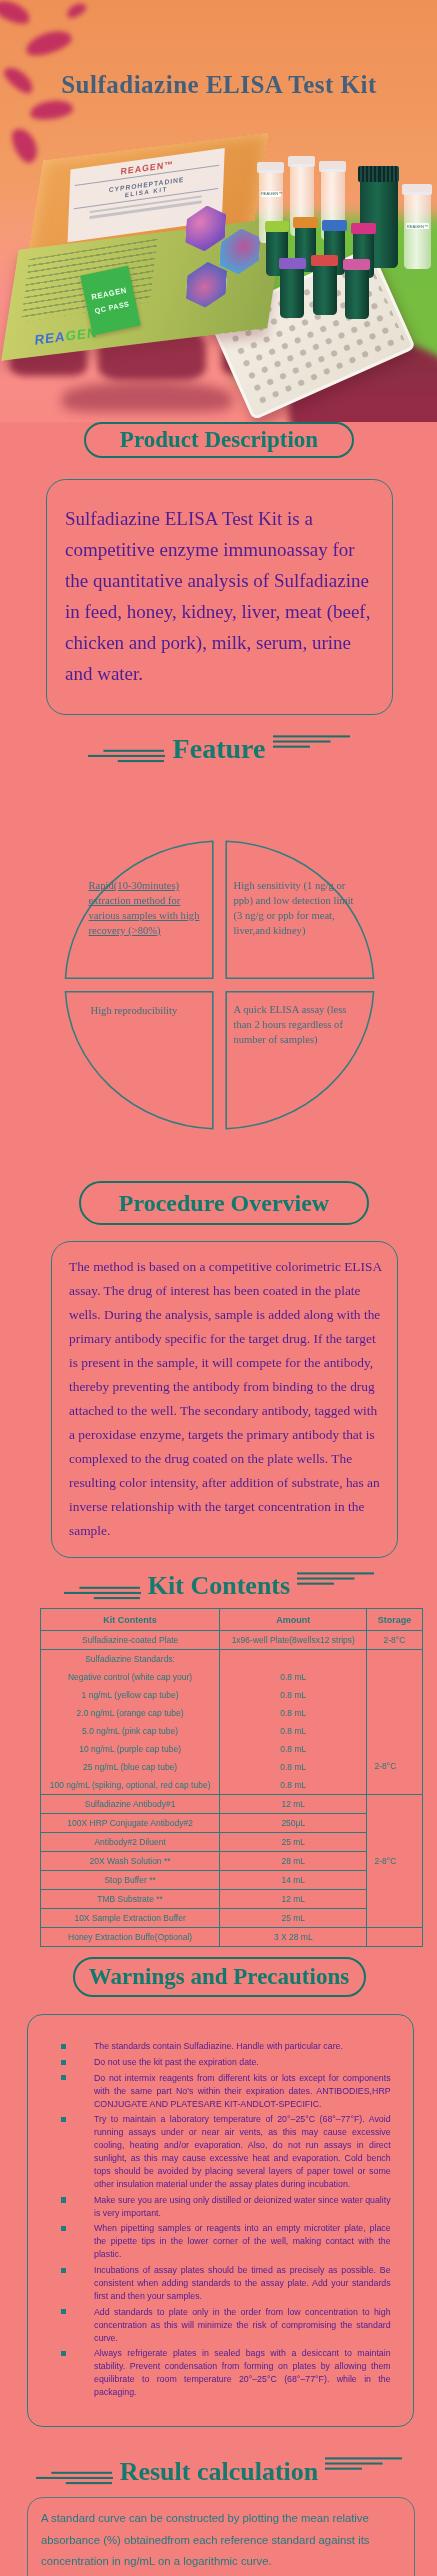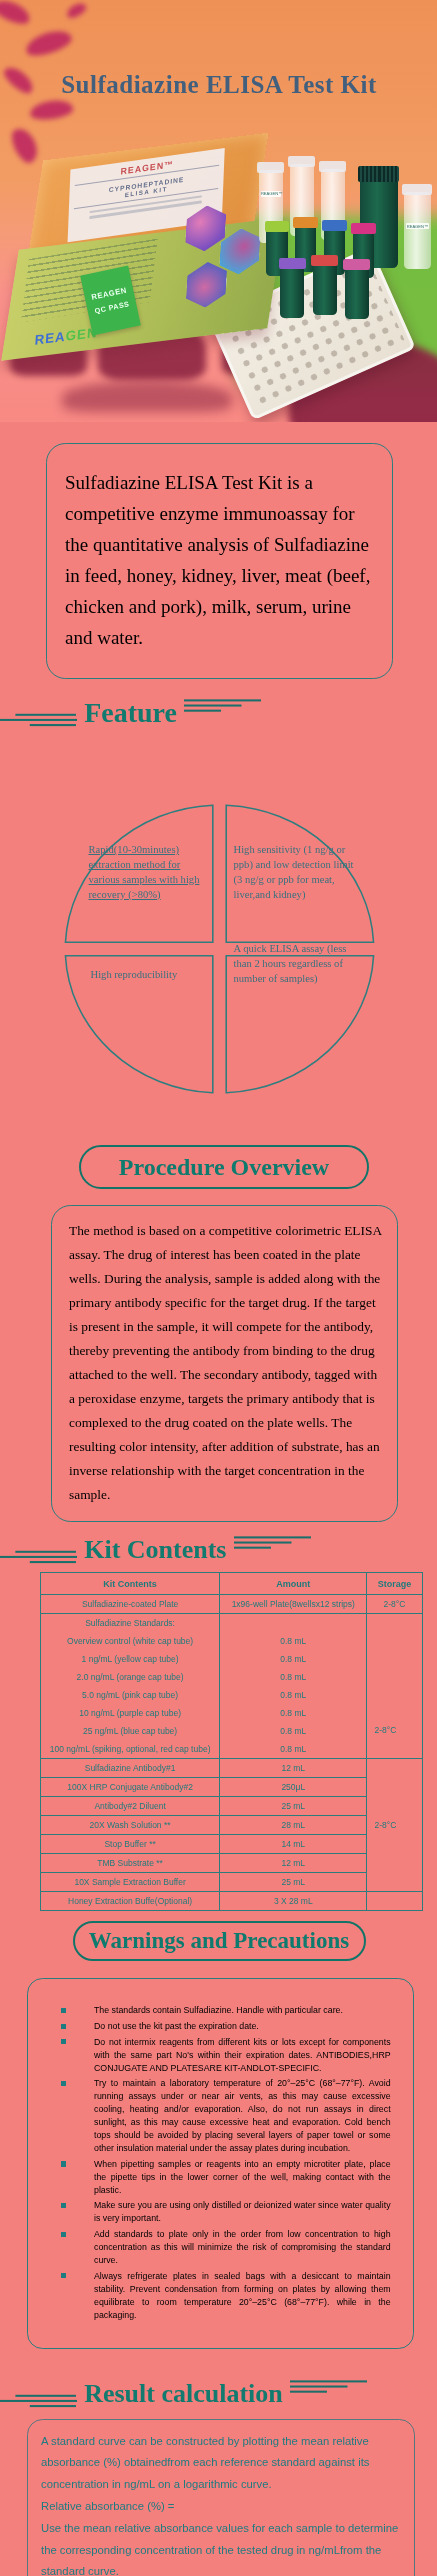--- a/index.html
+++ b/index.html
@@ -76,42 +76,42 @@
   .vial.green{background:linear-gradient(90deg,#14493a,#1d6a4e 45%,#0e3a2d);}
   .vlabel{position:absolute;left:2.1px;top:20.6px;width:19.6px;font-family:"Liberation Sans",sans-serif;
         font-size:4.1px;color:#2f6f66;background:rgba(255,255,255,.85);text-align:center;border-radius:1px;padding:0.5px 0;}
   
   .content{display:flow-root;}
   .pill{display:flex;justify-content:center;align-items:center;margin:0 auto;border:2.1px solid #127468;
         border-radius:515px;color:#0f7a6e;font-weight:bold;background:transparent;}
   .pill-pd{margin-top:0;width:266px;height:32px;font-size:23px;}
   .pill-po{margin-top:44px;width:286px;height:40px;font-size:24px;}
   .pill-wp{margin-top:9.8px;width:289px;height:36px;font-size:23px;}
-  .round-box{box-sizing:border-box;border:1.5px solid #2a7d7d;border-radius:19.6px;color:#000000;}
+  .round-box{box-sizing:border-box;border:1.5px solid #2a7d7d;border-radius:19.6px;color:#4c1d95;}
   .box-pd{width:347px;margin:20.6px auto 0;padding:23px 13.4px 25px 18.5px;font-size:19px;line-height:31px;}
   .box-po{width:347px;margin:15.5px auto 0;padding:13.4px 12.4px 14.4px 17.5px;font-size:13.4px;line-height:24px;}
   .box-wp{width:387px;margin:17px auto 0 27px;padding:17.5px 14.4px 18.5px 0;border-radius:15.5px;
         font-family:"Liberation Sans","DejaVu Sans",sans-serif;font-size:8.8px;line-height:13px;}
   .box-rc{width:388px;margin:10.3px auto 0 27px;padding:10.3px 11.3px 11.3px 13px;border-radius:15.5px;border-color:#56777f;
         font-family:"Liberation Sans","DejaVu Sans",sans-serif;font-size:11.3px;line-height:21.6px;color:#1e7b80;}
-  .line-header{display:flex;align-items:center;gap:7.2px;color:#127a6e;font-weight:bold;}
+  .line-header{display:flex;justify-content:center;align-items:center;gap:7.2px;color:#127a6e;font-weight:bold;}
   .lh-feature{margin-top:18.5px;font-size:28px;}
   .lh-kc{margin-top:13px;font-size:26px;}
   .lh-rc{margin-top:30px;font-size:26px;}
   .deco{flex:0 0 auto;}
   .deco.left{transform:translateY(7.2px);} .deco.right{transform:translateY(-7.2px);}
   .deco rect{fill:#1b6f6b;}
   
   .feature-wrap{position:relative;width:325px;height:304px;margin:68px auto 0;}
   .feature-wrap svg{position:absolute;inset:0;}
   .quad{position:absolute;font-size:10.6px;line-height:15px;color:#38707e;}
   .quad.q0{left:32px;top:45px;width:120px;text-decoration:underline;}
   .quad.q1{left:177px;top:45px;width:128px;}
   .quad.q2{left:34px;top:170px;width:124px;}
-  .quad.q3{left:177px;top:144px;width:127px;}
+  .quad.q3{left:177px;top:169px;width:127px;}
   
   .kit-table{margin:6.7px 0 0 40px;border-collapse:collapse;table-layout:fixed;width:367px;
         font-family:"Liberation Sans","DejaVu Sans",sans-serif;color:#1f7b7b;}
   .kit-table th,.kit-table td{border:1px solid #2b7d7d;text-align:center;vertical-align:middle;
         padding:0 2.1px;font-size:8.5px;overflow:hidden;}
   .kit-table th{height:21px;font-size:9px;font-weight:bold;}
   .kit-table td{height:18px;}
   .kit-table tr.nt td{border-top:none;border-bottom:none;}
   .kit-table tr.nb td{border-bottom:none;}
   .kit-table td.st-low{vertical-align:bottom;padding-bottom:23px;text-align:left;padding-left:7.2px;}
@@ -216,20 +216,23 @@
           <span class="cap" style="background:#cf5ba0;"></span>
         </div>
     </div>
 
     <h1 class="hero-title">Sulfadiazine ELISA Test Kit</h1>
   </header>
 
   <main class="content">
 
     <section style="display:flow-root;">
+      <div class="pill pill-pd">
+        <span>Product Description</span>
+      </div>
       <div class="round-box box-pd">Sulfadiazine ELISA Test Kit is a competitive enzyme immunoassay for the quantitative analysis of Sulfadiazine in feed, honey, kidney, liver, meat (beef, chicken and pork), milk, serum, urine and water.</div>
     </section>
 
     <section style="display:flow-root;">
       <div class="line-header lh-feature">
         <svg class="deco left" width="77" height="18.5" viewBox="0 0 150 36">
             <rect x="30" y="5" width="118" height="4"></rect>
             <rect x="0" y="15" width="150" height="4"></rect>
             <rect x="58" y="25" width="90" height="4"></rect>
           </svg>
@@ -290,21 +293,21 @@
               <td>Sulfadiazine-coated Plate</td>
               <td>1x96-well Plate(8wellsx12 strips)</td>
               <td>2-8°C</td>
             </tr>
             <tr class="nb">
               <td>Sulfadiazine Standards:</td>
               <td></td>
               <td rowspan="8" class="st-low">2-8°C</td>
             </tr>
             <tr class="nt">
-              <td>Overview control (white cap tube)</td>
+              <td>Negative control (white cap your)</td>
               <td>0.8 mL</td>
             </tr>
             <tr class="nt">
               <td>1 ng/mL (yellow cap tube)</td>
               <td>0.8 mL</td>
             </tr>
             <tr class="nt">
               <td>2.0 ng/mL (orange cap tube)</td>
               <td>0.8 mL</td>
             </tr>
@@ -365,22 +368,23 @@
     <section style="display:flow-root;">
       <div class="pill pill-wp">
         <span>Warnings and Precautions</span>
       </div>
       <div class="round-box box-wp">
         <ul class="warn-list">
             <li>The standards contain Sulfadiazine. Handle with particular care.</li>
             <li>Do not use the kit past the expiration date.</li>
             <li>Do not intermix reagents from different kits or lots except for components with the same part No's within their expiration dates. ANTIBODIES,HRP CONJUGATE AND PLATESARE KIT-ANDLOT-SPECIFIC.</li>
             <li>Try to maintain a laboratory temperature of 20°–25°C (68°–77°F). Avoid running assays under or near air vents, as this may cause excessive cooling, heating and/or evaporation. Also, do not run assays in direct sunlight, as this may cause excessive heat and evaporation. Cold bench tops should be avoided by placing several layers of paper towel or some other insulation material under the assay plates during incubation.</li>
+            <li>Make sure you are using only distilled or deionized water since water quality is very important.</li>
             <li>When pipetting samples or reagents into an empty microtiter plate, place the pipette tips in the lower corner of the well, making contact with the plastic.</li>
-            <li>Make sure you are using only distilled or deionized water since water quality is very important.</li>
+            <li>Incubations of assay plates should be timed as precisely as possible. Be consistent when adding standards to the assay plate. Add your standards first and then your samples.</li>
             <li>Add standards to plate only in the order from low concentration to high concentration as this will minimize the risk of compromising the standard curve.</li>
             <li>Always refrigerate plates in sealed bags with a desiccant to maintain stability. Prevent condensation from forming on plates by allowing them equilibrate to room temperature 20°–25°C (68°–77°F). while in the packaging.</li>
           </ul>
       </div>
     </section>
 
     <section style="display:flow-root;">
       <div class="line-header lh-rc">
         <svg class="deco left" width="77" height="18.5" viewBox="0 0 150 36">
             <rect x="30" y="5" width="118" height="4"></rect>

